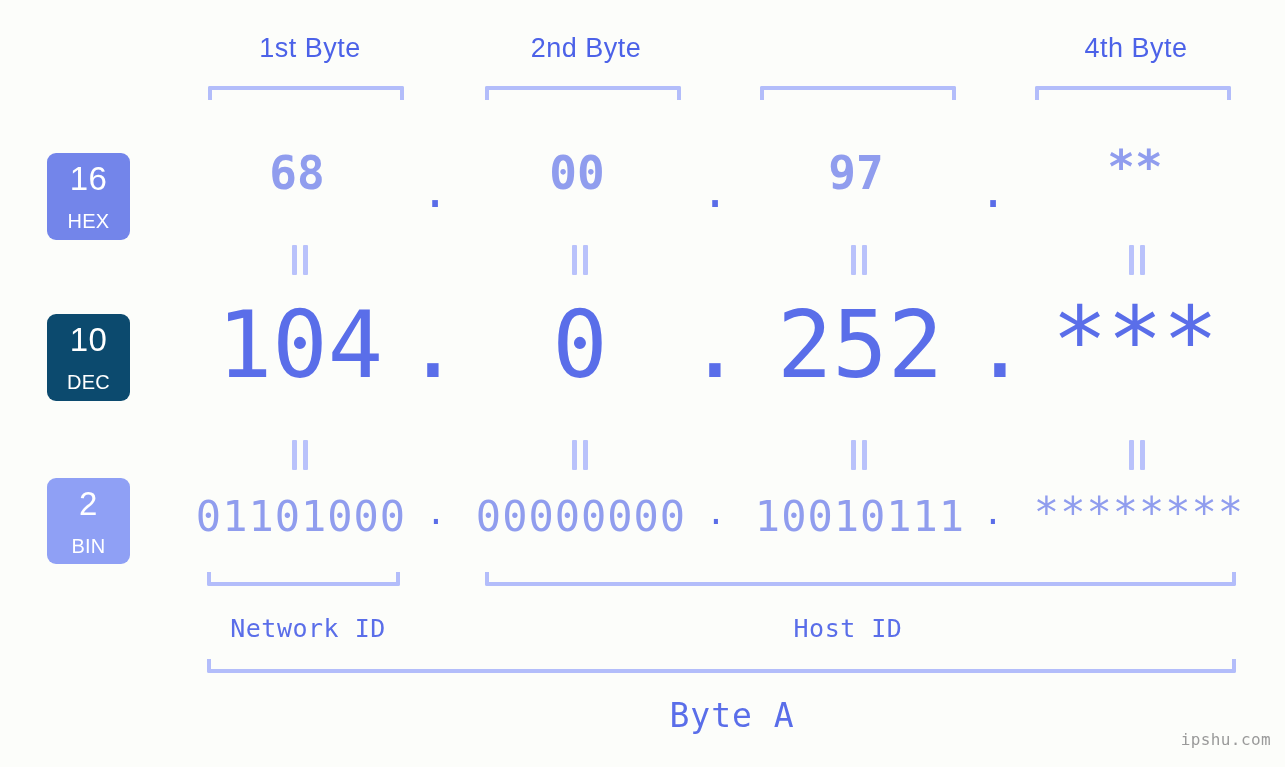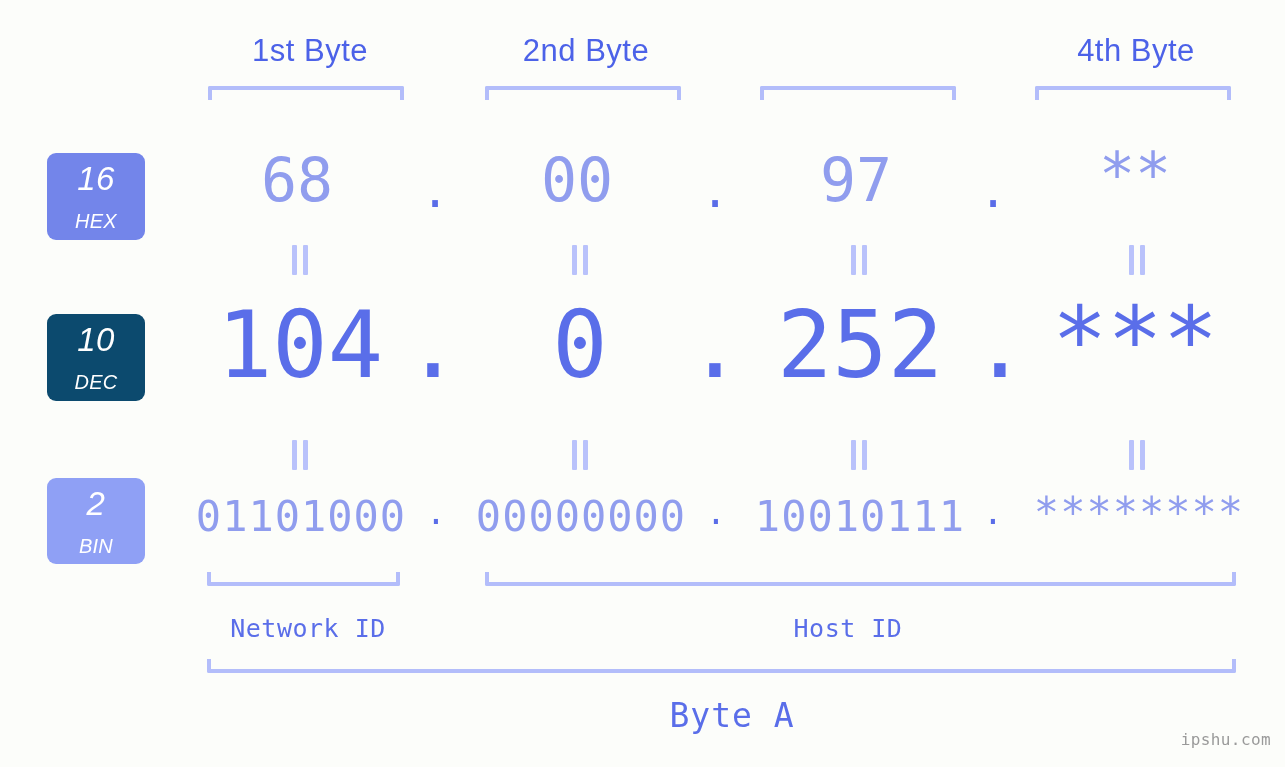--- a/index.html
+++ b/index.html
@@ -19,21 +19,21 @@
     height: 767px;
   }
 
   
   .byte-header {
     position: absolute;
     top: 33px;
     width: 230px;
     text-align: center;
     font-family: "Liberation Sans", sans-serif;
-    font-size: 31px;
+    font-size: 27px;
     color: #4c62e8;
     letter-spacing: 0.5px;
     white-space: nowrap;
   }
 
   
   .bracket-top {
     position: absolute;
     border-top: 4px solid #b3bdfa;
     border-left: 4px solid #b3bdfa;
@@ -49,30 +49,29 @@
     border-right: 4px solid #b3bdfa;
     height: 14px;
     box-sizing: border-box;
     border-radius: 0 0 2px 2px;
   }
 
   
   .base-badge {
     position: absolute;
     left: 47px;
-    width: 98px;
+    width: 83px;
     border-radius: 9px;
     display: flex;
     flex-direction: column;
     align-items: center;
     justify-content: center;
     color: #ffffff;
     font-family: "Liberation Sans", sans-serif;
     line-height: 1;
-    font-style: italic;
   }
   .base-badge .num {
     font-size: 33px;
     font-weight: 400;
     letter-spacing: 0.5px;
   }
   .base-badge .lbl {
     font-size: 20px;
     font-weight: 400;
     margin-top: 16px;
@@ -90,24 +89,25 @@
   .dot {
     position: absolute;
     text-align: center;
     font-family: "DejaVu Sans Mono", monospace;
     white-space: nowrap;
   }
 
   
   .hex-val {
     top: 150px;
-    font-size: 60px;
+    font-size: 46px;
     color: #909dee;
     width: 230px;
     line-height: 1;
+    font-weight: bold;
   }
   .hex-dot {
     top: 168px;
     font-size: 46px;
     color: #5a6de8;
     width: 46px;
     line-height: 1;
   }
 
   

